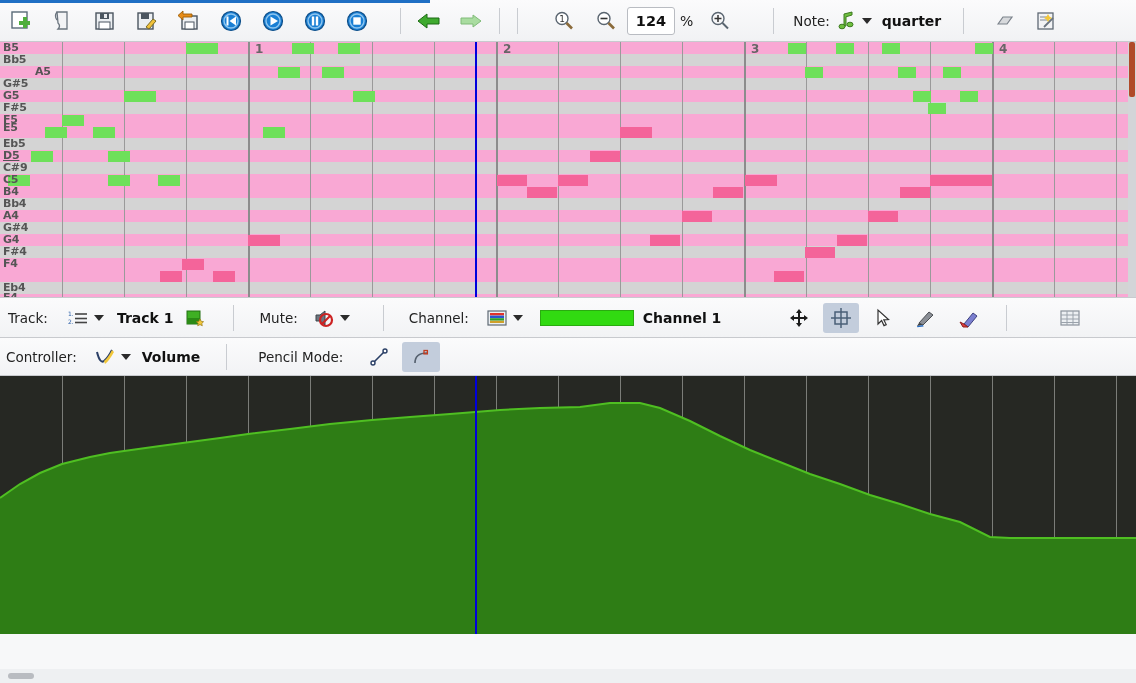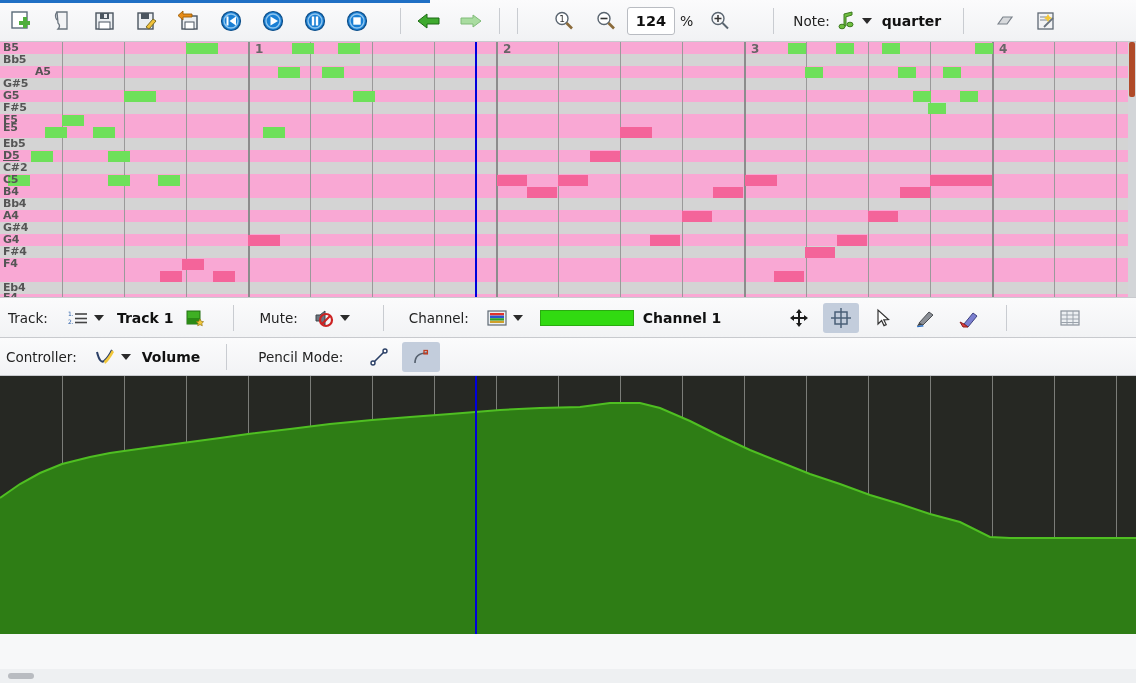--- a/index.html
+++ b/index.html
@@ -267,21 +267,21 @@
       <div class="rowlabel" style="top: 60px;">F#5</div>
       <div class="rollrow" style="top: 72px;"></div>
       <div class="rowlabel" style="top: 72px;">F5</div>
       <div class="rollrow" style="top: 84px;"></div>
       <div class="rowlabel" style="top: 80px;">E5</div>
       <div class="rollrow alt" style="top: 96px;"></div>
       <div class="rowlabel" style="top: 96px;">Eb5</div>
       <div class="rollrow" style="top: 108px;"></div>
       <div class="rowlabel" style="top: 108px; text-decoration: underline;">D5</div>
       <div class="rollrow alt" style="top: 120px;"></div>
-      <div class="rowlabel" style="top: 120px;">C#2</div>
+      <div class="rowlabel" style="top: 120px;">C#9</div>
       <div class="rollrow" style="top: 132px;"></div>
       <div class="rowlabel" style="top: 132px;">C5</div>
       <div class="rollrow" style="top: 144px;"></div>
       <div class="rowlabel" style="top: 144px;">B4</div>
       <div class="rollrow alt" style="top: 156px;"></div>
       <div class="rowlabel" style="top: 156px;">Bb4</div>
       <div class="rollrow" style="top: 168px;"></div>
       <div class="rowlabel" style="top: 168px;">A4</div>
       <div class="rollrow alt" style="top: 180px;"></div>
       <div class="rowlabel" style="top: 180px;">G#4</div>

